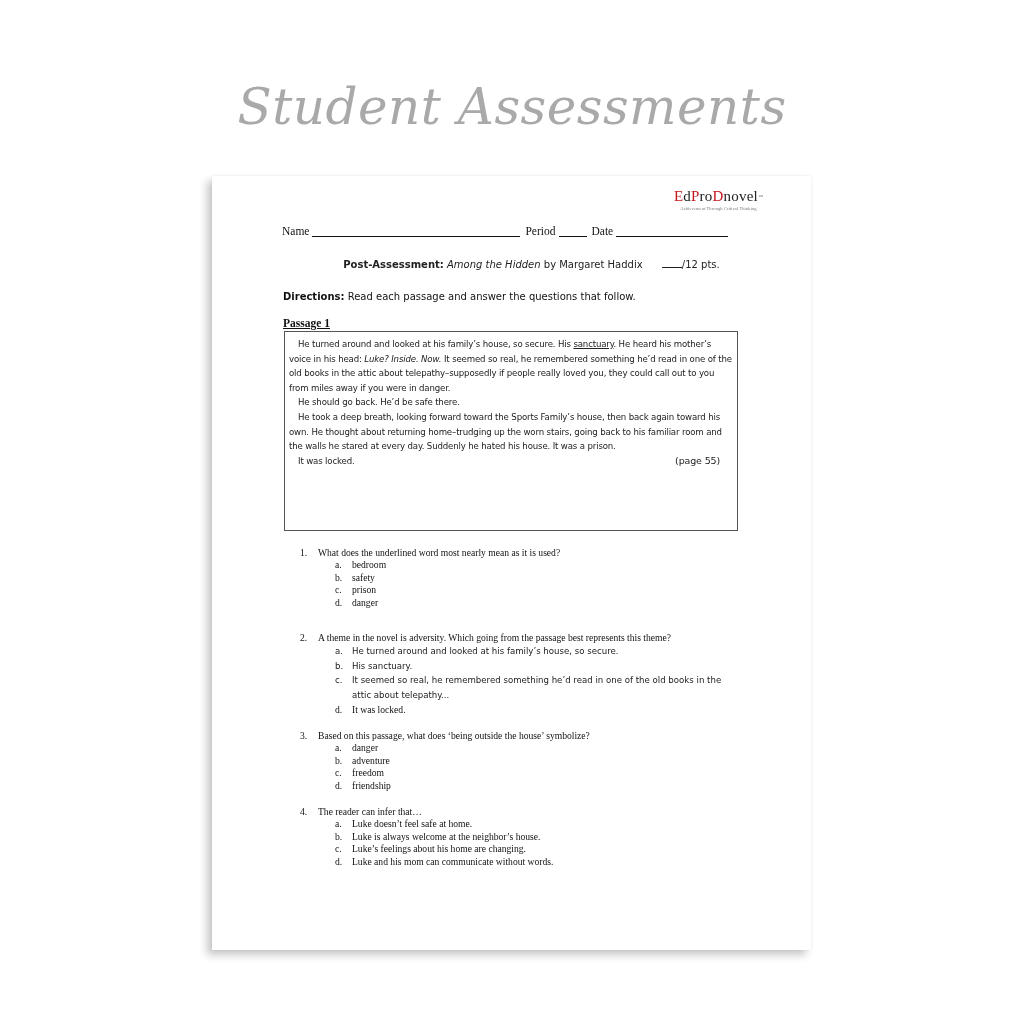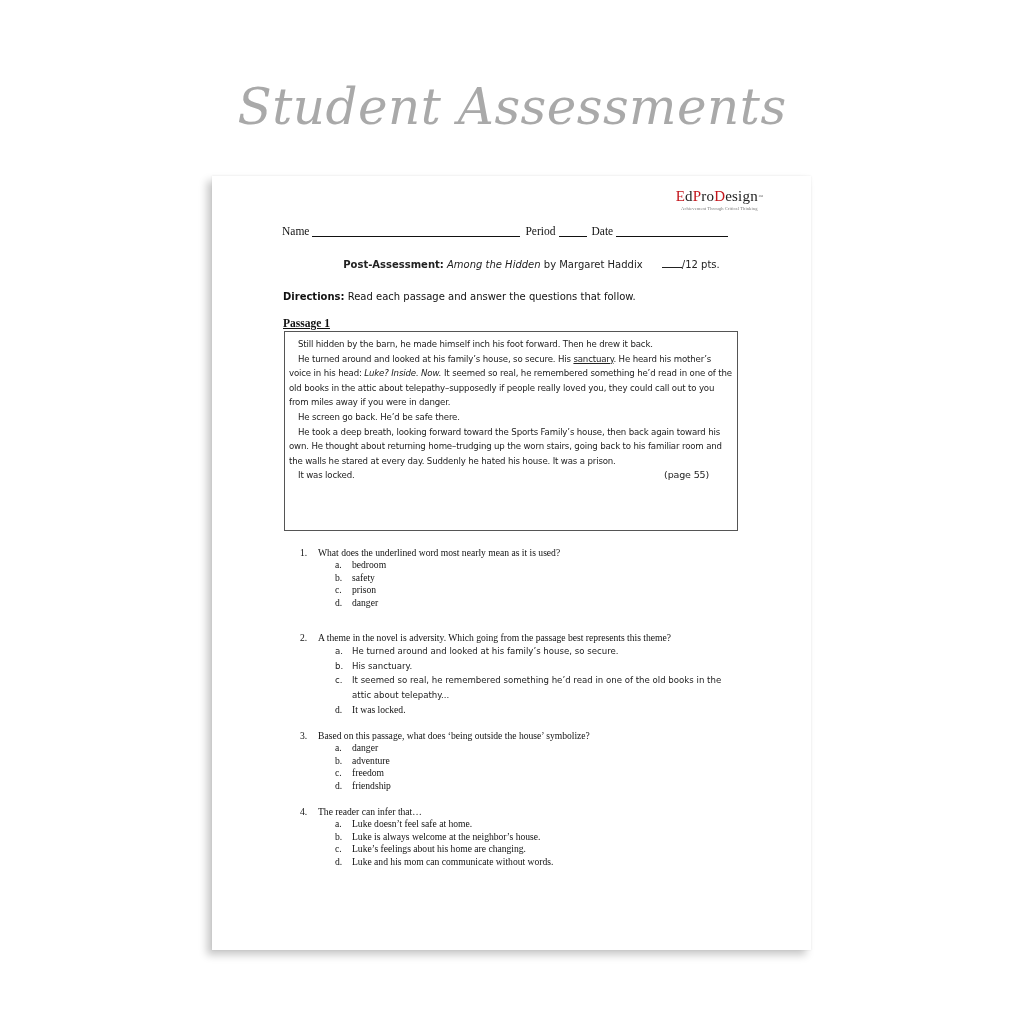--- a/index.html
+++ b/index.html
@@ -136,21 +136,21 @@
       letter-spacing: -0.15px;
     }
     .passage-box p {
       margin: 0;
       text-indent: 9px;
     }
     .passage-box u { text-decoration: underline; }
     .passage-box i { font-style: italic; }
     .page-ref {
       float: right;
-      margin-right: 24px;
+      margin-right: 13px;
       font-size: 9.5px;
     }
 
     .questions {
       position: absolute;
       top: 370px;
       left: 88px;
       width: 450px;
       font-family: "Liberation Serif", serif;
       font-size: 9.6px;
@@ -182,21 +182,21 @@
     .q3 { margin-bottom: 13px; }
   </style>
 </head>
 <body>
 
 <div class="hero-title">Student Assessments</div>
 
 <div class="page">
 
   <div class="logo">
-    <div class="logo-word"><span class="red">E</span><span>d</span><span class="red">P</span><span>ro</span><span class="red">D</span><span>esign</span><span class="logo-tm">™</span></div>
+    <div class="logo-word"><span class="red">E</span><span>d</span><span class="red">P</span><span>ro</span><span class="red">D</span><span>novel</span><span class="logo-tm">™</span></div>
     <div class="logo-tagline">Achievement Through Critical Thinking</div>
   </div>
 
   <div class="name-row">
     <span>Name</span>
     <span class="blank" style="width:208px"></span>
     <span>Period</span>
     <span class="blank" style="width:28px"></span>
     <span>Date</span>
     <span class="blank" style="width:112px"></span>
@@ -208,23 +208,22 @@
     <span class="pts-blank"></span><span>/12 pts.</span>
   </div>
 
   <div class="directions">
     <b>Directions:</b><span> Read each passage and answer the questions that follow.</span>
   </div>
 
   <div class="passage-label">Passage 1</div>
 
   <div class="passage-box">
-    <p>Still hidden by the barn, he made himself inch his foot forward.  Then he drew it back.</p>
     <p><span>He turned around and looked at his family’s house, so secure.  His </span><u>sanctuary</u><span>.  He heard his mother’s voice in his head: </span><i>Luke? Inside. Now.</i><span>  It seemed so real, he remembered something he’d read in one of the old books in the attic about telepathy–supposedly if people really loved you, they could call out to you from miles away if you were in danger.</span></p>
-    <p>He screen go back.  He’d be safe there.</p>
+    <p>He should go back.  He’d be safe there.</p>
     <p>He took a deep breath, looking forward toward the Sports Family’s house, then back again toward his own.  He thought about returning home–trudging up the worn stairs, going back to his familiar room and the walls he stared at every day.  Suddenly he hated his house. It was a prison.</p>
     <p><span>It was locked.</span><span class="page-ref">(page 55)</span></p>
   </div>
 
   <div class="questions">
 
     <div class="question q1">
       <div class="q-stem">
           <span class="q-num">1.</span>
           <span>What does the underlined word most nearly mean as it is used?</span>

